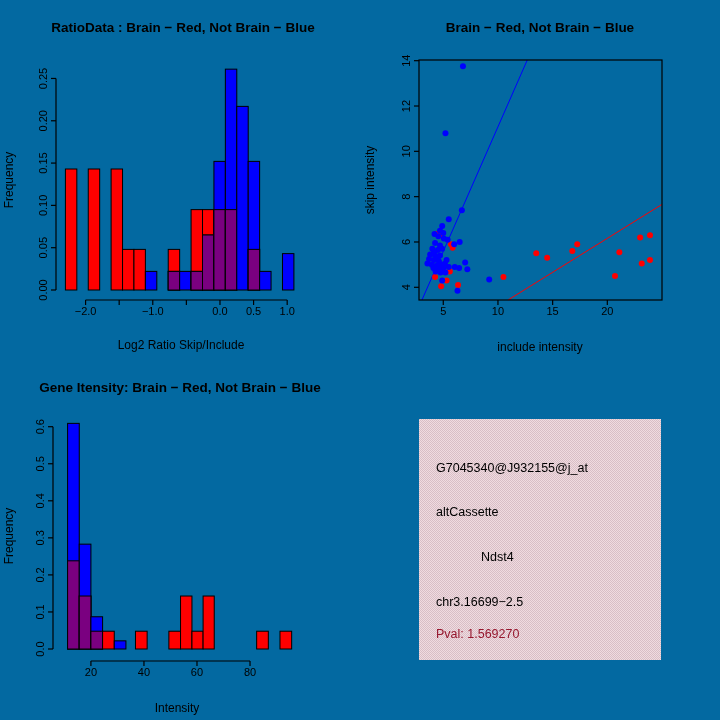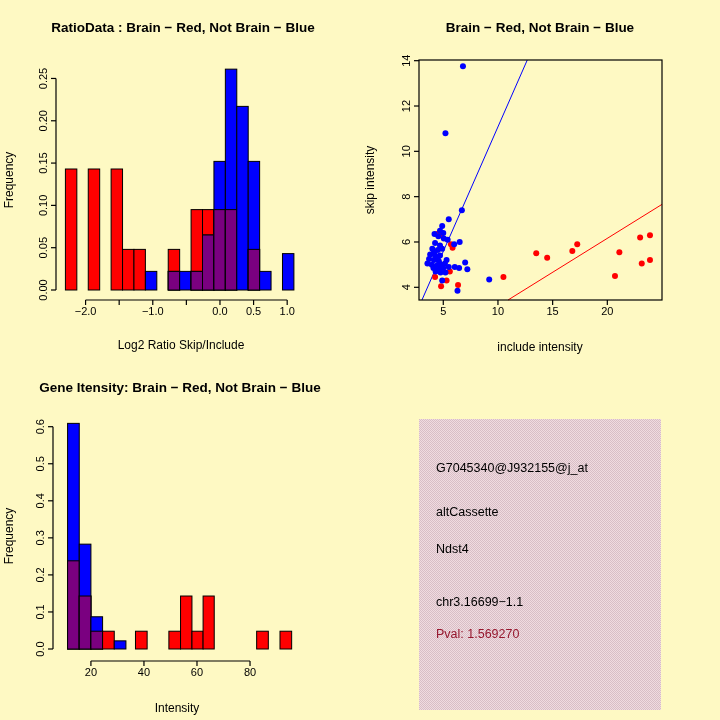--- a/index.html
+++ b/index.html
@@ -1,33 +1,33 @@
 <!DOCTYPE html>
 <html style="--red: #ff0000; --blue: #0000ff; --overlap: #7a0080; --info_bg: #e8c7d0; --pval: #96172e; --axis: #000000; --background: #ffffff;"><head>
 <meta charset="utf-8">
 <style>
   html,body{margin:0;padding:0;background:#ffffff;}
-  #canvas{position:relative;width:720px;height:720px;background:#fef9c3;overflow:hidden;
+  #canvas{position:relative;width:720px;height:720px;background:#0369a1;overflow:hidden;
           font-family:"Liberation Sans","DejaVu Sans",sans-serif;}
   svg.panel{position:absolute;width:360px;height:360px;}
   #panel-ratio-hist{left:0;top:0;}
   #panel-scatter{left:360px;top:0;}
   #panel-gene-hist{left:0;top:360px;}
   text{fill:#000;}
   .title{font-family:"Liberation Sans","DejaVu Sans",sans-serif;font-size:13.5px;font-weight:bold;text-anchor:middle;}
   .axlab{font-size:12px;text-anchor:middle;}
   .ticklab{font-size:11px;text-anchor:middle;}
-  .info-panel{position:absolute;left:419px;top:419px;width:242px;height:291px;
+  .info-panel{position:absolute;left:419px;top:419px;width:242px;height:241px;
       background-color:var(--info_bg,#e8c7d0);
       background-image:repeating-conic-gradient(rgba(255,255,255,0.35) 0% 25%, rgba(160,160,165,0.22) 0% 50%);
       background-size:2px 2px;}
   .info-line{position:absolute;left:17px;font-size:12.5px;color:#000;white-space:nowrap;}
   .info-line.l0{top:42px;}
   .info-line.l1{top:86px;}
-  .info-line.l2{top:123px;}
+  .info-line.l2{top:131px;margin-left:45px;}
   .info-line.l3{top:176px;}
   .info-line.l4{top:208px;color:var(--pval,#96172e);}
 </style>
 </head>
 <body>
 
 <div id="canvas">
 
   <svg class="panel" id="panel-ratio-hist" viewBox="0 0 360 360">
     <text class="title" x="183" y="32">RatioData : Brain − Red, Not Brain − Blue</text>
@@ -236,17 +236,17 @@
         <rect x="203.08945686900958" y="236.01967213114756" width="11.137380191693296" height="52.98032786885244" fill="#ff0000" stroke="#000000" stroke-width="1"></rect>
         <rect x="256.6549520766773" y="271.216393442623" width="11.66773162939296" height="17.783606557377027" fill="#ff0000" stroke="#000000" stroke-width="1"></rect>
         <rect x="279.99041533546324" y="271.216393442623" width="11.667731629393018" height="17.783606557377027" fill="#ff0000" stroke="#000000" stroke-width="1"></rect>
       </g>
   </svg>
 
   <div class="info-panel">
     <div class="info-line l0">G7045340@J932155@j_at</div>
     <div class="info-line l1">altCassette</div>
     <div class="info-line l2">Ndst4</div>
-    <div class="info-line l3">chr3.16699−1.1</div>
+    <div class="info-line l3">chr3.16699−2.5</div>
     <div class="info-line l4">Pval: 1.569270</div>
   </div>
 
 </div>
 
 </body></html>

